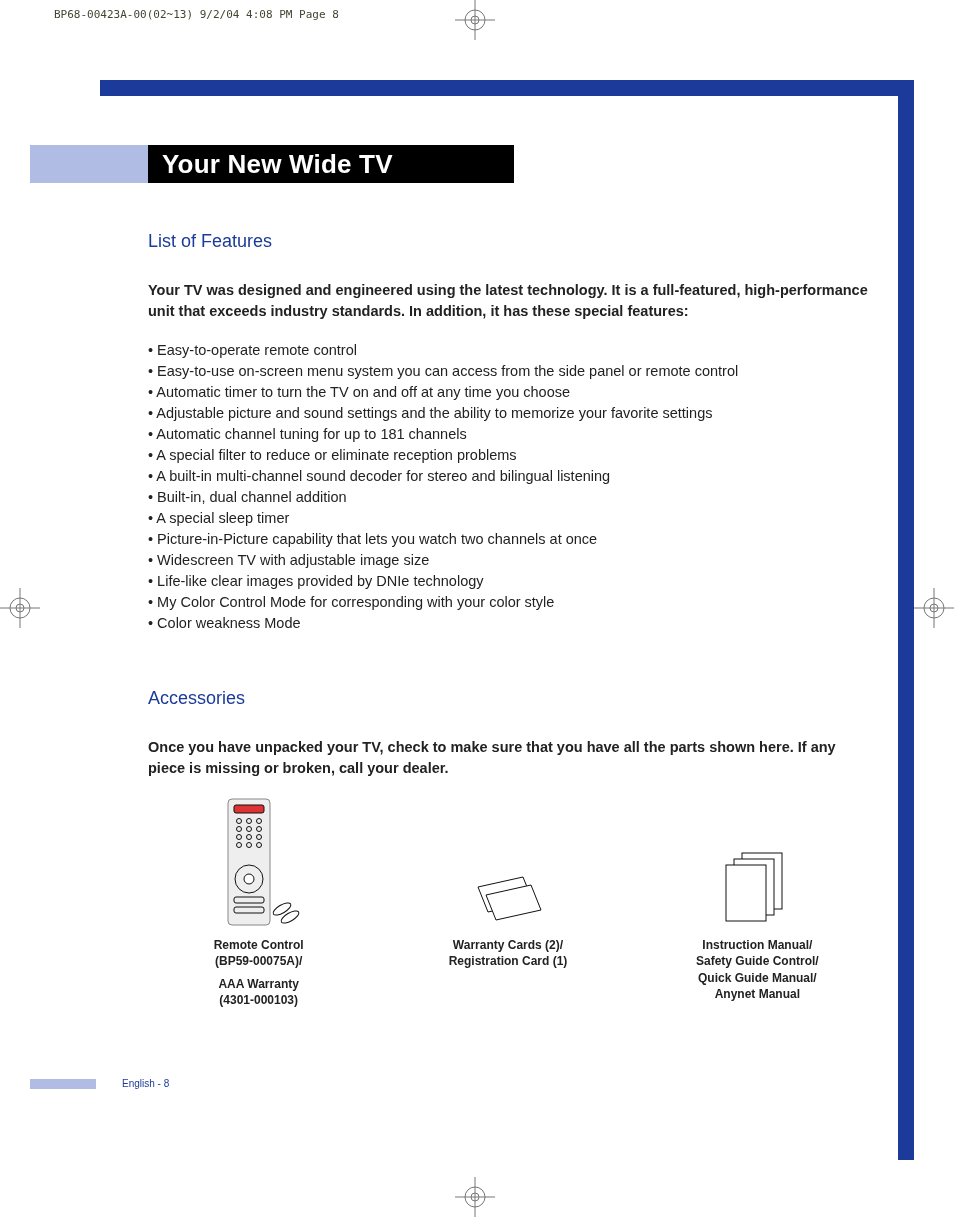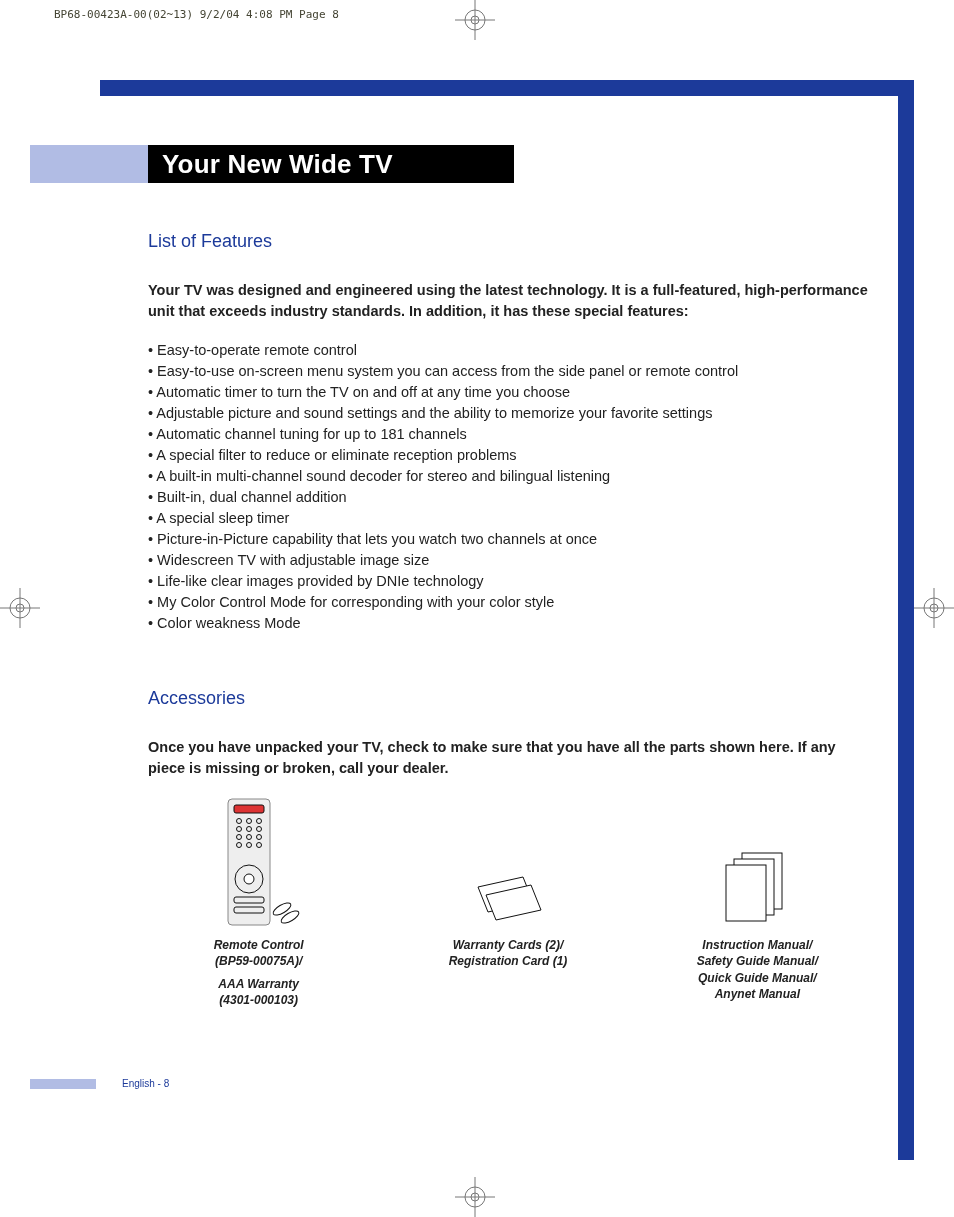--- a/index.html
+++ b/index.html
@@ -85,21 +85,20 @@
     line-height: 1.45;
     font-weight: 300;
   }
   .features .item::before {
     content: "• ";
   }
   .acc-grid {
     margin-top: 28px;
     display: flex;
     gap: 28px;
-    font-style: italic;
   }
   .acc-cell {
     flex: 1;
     text-align: center;
     font-size: 12px;
     font-weight: 700;
     line-height: 1.35;
   }
   .acc-icon {
     height: 120px;
@@ -246,21 +245,21 @@
 
       <div class="acc-cell">
         <div class="acc-icon">
           <svg class="acc-svg" width="90" height="80" viewBox="0 0 90 80">
             <rect x="30" y="6" width="40" height="56" fill="#fff"></rect>
             <rect x="22" y="12" width="40" height="56" fill="#fff"></rect>
             <rect x="14" y="18" width="40" height="56" fill="#fff"></rect>
           </svg>
         </div>
         <div>Instruction Manual/</div>
-        <div>Safety Guide Manual/</div>
+        <div>Safety Guide Control/</div>
         <div>Quick Guide Manual/</div>
         <div>Anynet Manual</div>
       </div>
     </div>
   </div>
 </div>
 
 <div class="footer-bar">
   <div class="footer-lead"></div>
   <div class="footer-text">English - 8</div>

